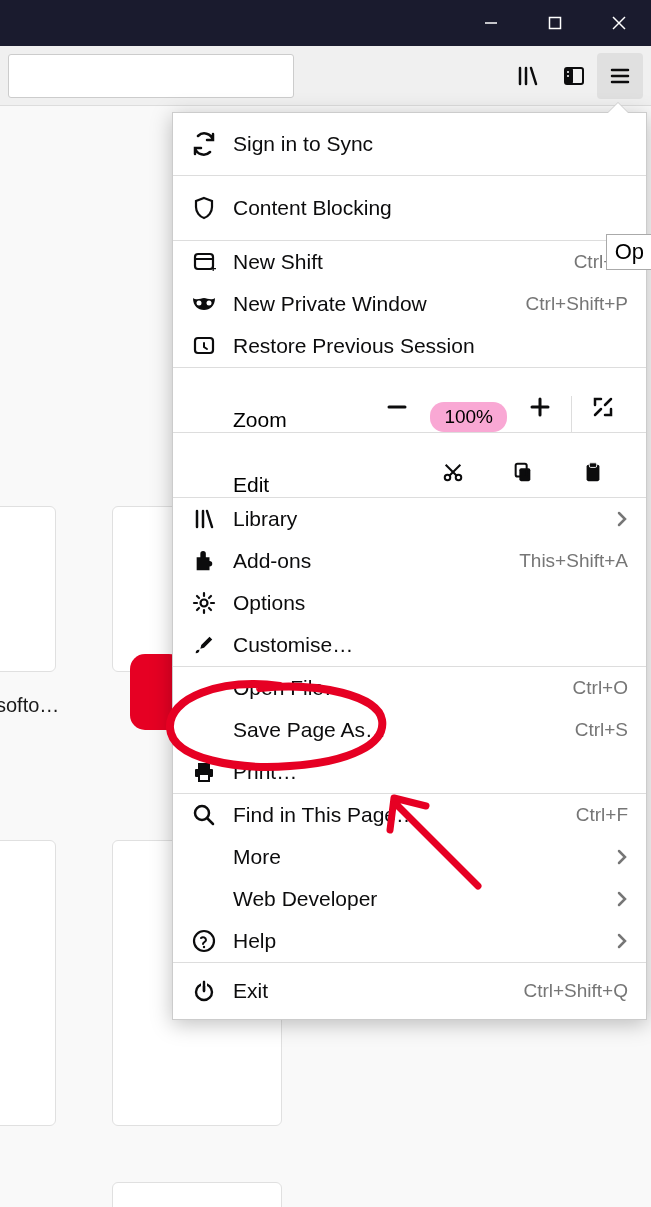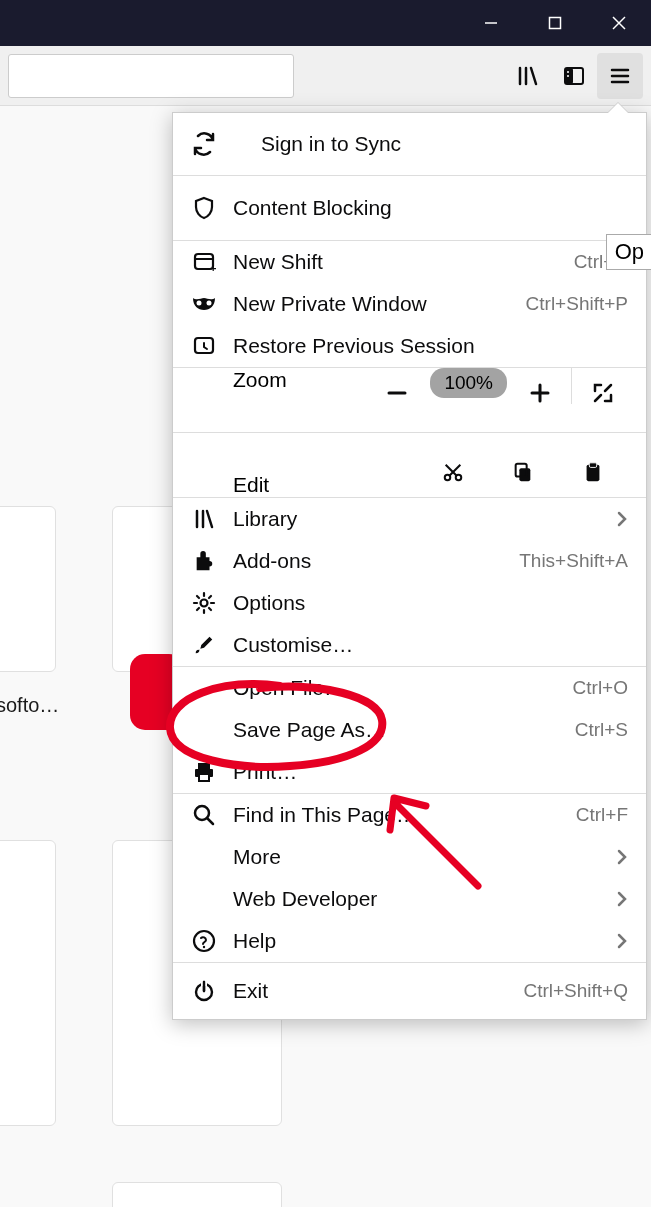--- a/index.html
+++ b/index.html
@@ -21,24 +21,24 @@
 .menu { position: absolute; top: 6px; right: 4px; width: 475px; background: #fff; border: 1px solid #ccc; box-shadow: 0 4px 20px rgba(0,0,0,0.25); z-index: 10; }
 .menu-arrow { position: absolute; top: -10px; right: 18px; width: 0; height: 0; border-left: 10px solid transparent; border-right: 10px solid transparent; border-bottom: 10px solid #fff; filter: drop-shadow(0 -1px 0 #ccc); }
 .m-item { display: flex; align-items: center; height: 42px; padding: 0 18px; cursor: pointer; font-size: 21px; color: #0c0c0d; }
 .m-icon { width: 26px; height: 26px; margin-right: 16px; display: flex; align-items: center; justify-content: center; flex-shrink: 0; }
 .m-icon.blank { width: 26px; margin-right: 16px; }
 .m-label { flex: 1; }
 .m-sc { color: #767676; font-size: 19px; }
 .m-chev { color: #767676; }
 .sep { height: 1px; background: #ddd; }
 
-.zoom-row { display: flex; align-items: flex-start; height: 64px; padding: 0 18px; }
+.zoom-row { display: flex; align-items: flex-end; height: 64px; padding: 0 18px; }
 .zoom-row .lbl { font-size: 21px; margin-left: 42px; flex: 1; }
 .z-btn { width: 50px; height: 50px; display: flex; align-items: center; justify-content: center; cursor: pointer; font-size: 30px; font-weight: 300; }
-.z-pct { padding: 4px 14px; background: #a3a3a3; border-radius: 14px; font-size: 19px; margin: 0 8px; cursor: pointer; }
+.z-pct { padding: 4px 14px; background: #f9a8d4; border-radius: 14px; font-size: 19px; margin: 0 8px; cursor: pointer; }
 .z-div { width: 1px; height: 36px; background: #ddd; margin: 0 6px; }
 
 .edit-row { display: flex; align-items: flex-end; height: 64px; padding: 0 18px; }
 .edit-row .lbl { font-size: 21px; margin-left: 42px; flex: 1; }
 .e-btn { width: 70px; height: 50px; display: flex; align-items: center; justify-content: center; cursor: pointer; }
 
 .annot { position: absolute; pointer-events: none; z-index: 20; }
 .red-circle { position: absolute; left: 160px; top: 572px; width: 234px; height: 94px; }
 .red-arrow { position: absolute; left: 378px; top: 680px; width: 110px; height: 110px; }
 .red-square { position: absolute; left: 130px; top: 548px; width: 54px; height: 76px; background: #e60023; border-radius: 15px; z-index: 5;}
@@ -106,21 +106,21 @@
   <div class="red-square annot"></div>
   <div class="bg-label" style="left:-4px; top:588px;">softo…</div>
   <div class="bg-label" style="left:160px; top:588px;">y</div>
   <div class="card" style="left:-60px; top:734px; width:116px; height:286px;"></div>
   <div class="card" style="left:112px; top:734px; width:170px; height:286px;"></div>
   <div class="card" style="left:112px; top:1076px; width:170px; height:120px;"></div>
 
   <div class="menu">
     <div class="menu-arrow"></div>
 
-    <div class="m-item" style="height:62px;gap:28px;">
+    <div class="m-item" style="height:62px;">
       <span class="m-icon">
           <svg width="24" height="24" viewBox="0 0 24 24">
             <path d="M21 2v6h-6M3 22v-6h6M21 8a9 9 0 00-15-4M3 16a9 9 0 0015 4" fill="none" stroke="#0c0c0d" stroke-width="2.5" stroke-linecap="round"></path>
           </svg>
         </span>
       <span class="m-label">Sign in to Sync</span>
     </div>
     <div class="sep"></div>
 
     <div class="m-item" style="height:64px;">

